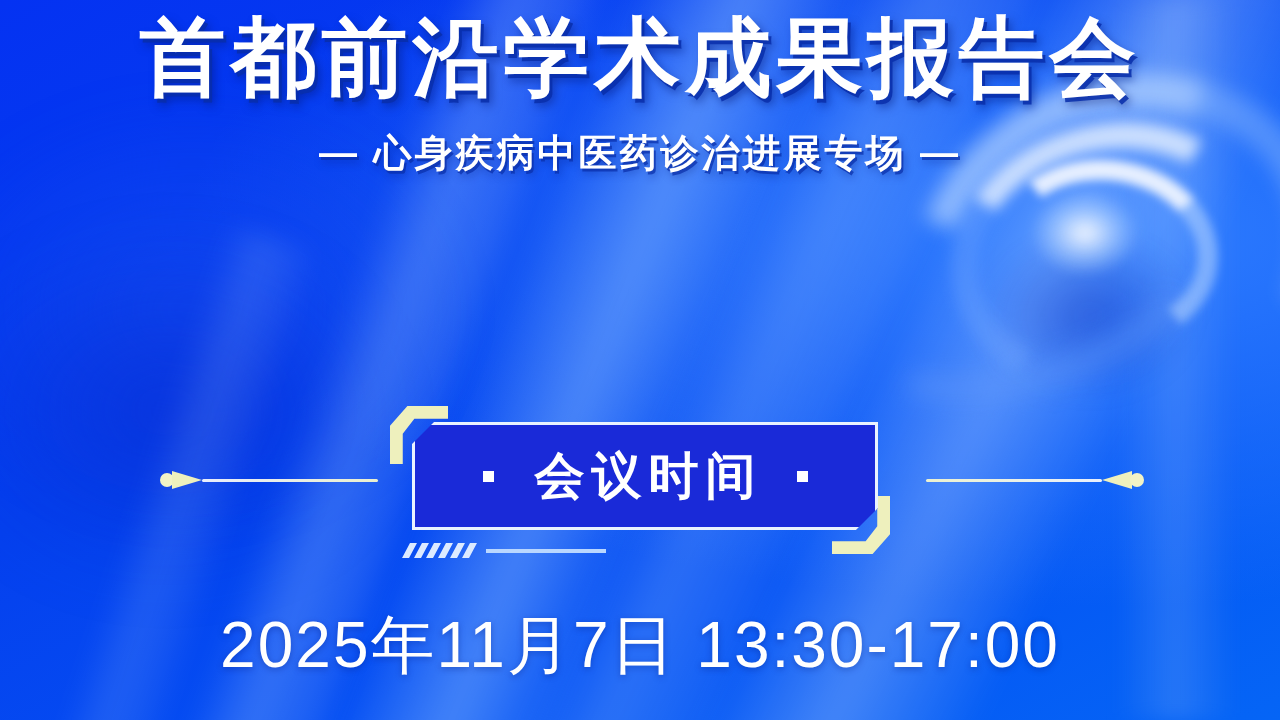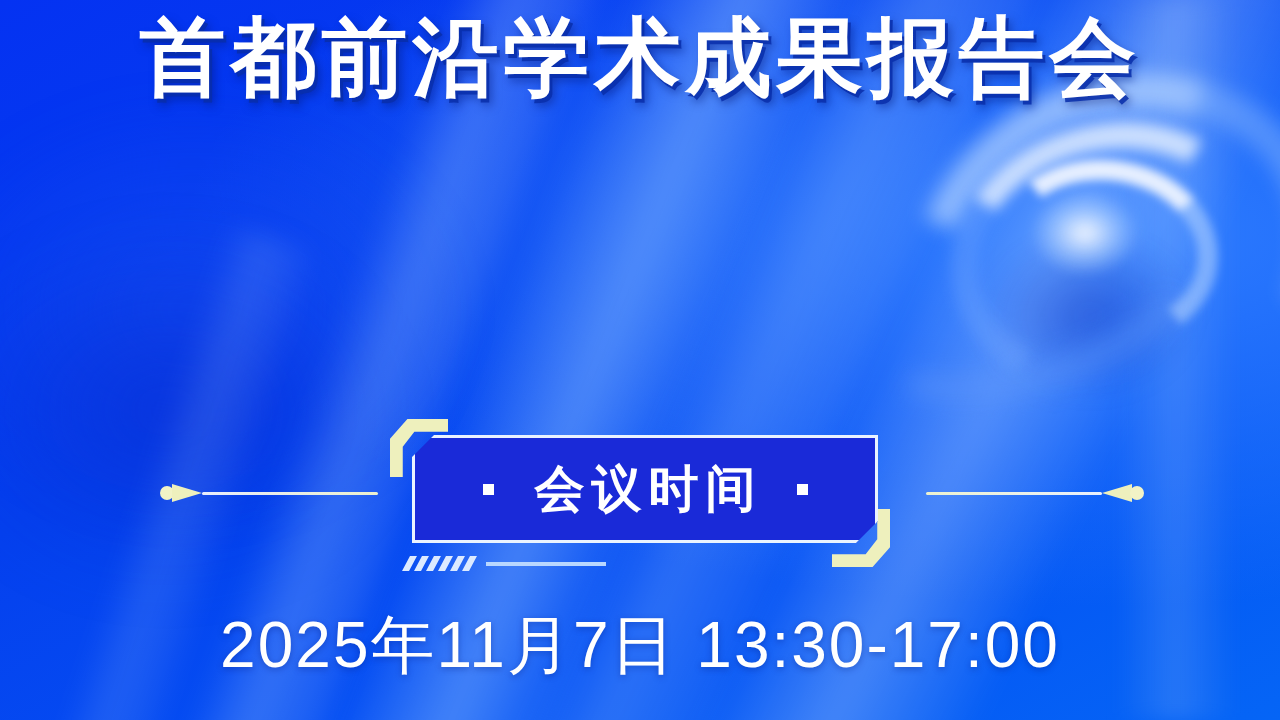--- a/index.html
+++ b/index.html
@@ -184,21 +184,21 @@
     text-shadow:
       2px 3px 0 rgba(8,46,170,0.7),
       3px 5px 8px rgba(4,24,120,0.4);
     white-space: nowrap;
   }
 
   
   .badge-row {
     position: absolute;
     left: 0; right: 0;
-    top: 413px;
+    top: 400px;
     height: 160px;
   }
 
   
   .side-deco {
     position: absolute;
     top: 0;
     height: 160px;
     width: 250px;
     display: flex;
@@ -344,20 +344,21 @@
     <div class="swirl-shadow"></div>
     <div class="swirl-tail"></div>
     <div class="swirl-ring swirl-1"></div>
     <div class="swirl-ring swirl-2"></div>
     <div class="swirl-ring swirl-3"></div>
     <div class="swirl-ring swirl-core"></div>
   </div>
 
   <div class="headline-block">
     <h1 class="main-title">首都前沿学术成果报告会</h1>
+    <div class="sub-title">— 心身疾病中医药诊治进展专场 —</div>
   </div>
 
   <div class="badge-row">
 
     <div class="side-deco left">
       <div class="deco-dot"></div>
       <div class="deco-arrow"></div>
       <div class="deco-line"></div>
     </div>
 

